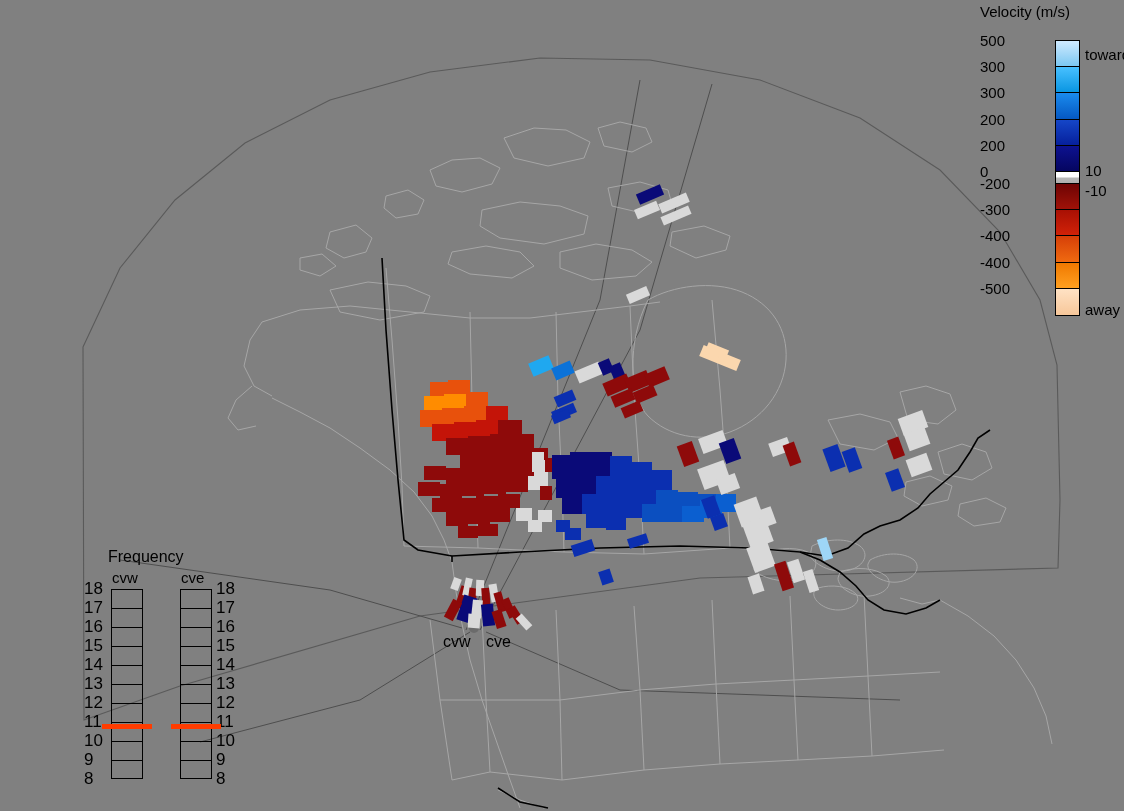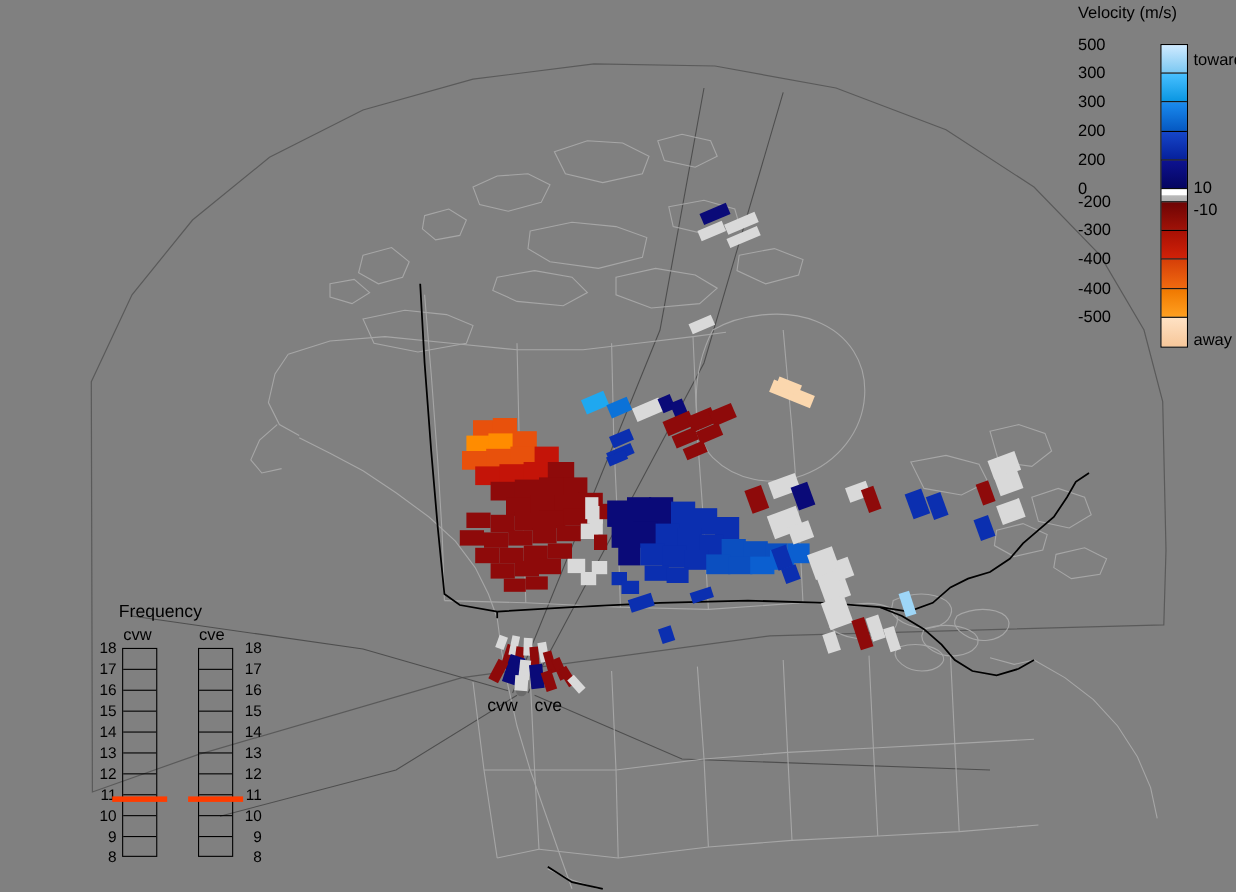--- a/index.html
+++ b/index.html
@@ -48,21 +48,21 @@
   #freq-wrap{position:absolute;left:80px;top:548px;width:175px;height:230px;}
   .freq-title{position:absolute;left:28px;top:0px;font-size:16px;white-space:nowrap;}
   .freq-sub{position:absolute;top:21px;font-size:15px;white-space:nowrap;}
   .freq-bar{
     position:absolute;top:41px;width:32px;height:190px;
     border:1.5px solid #000;box-sizing:border-box;
     background:transparent;
   }
   .freq-seg{width:100%;box-sizing:border-box;border-bottom:1.5px solid #000;}
   .freq-seg:last-child{border-bottom:none;}
-  .freq-lab{position:absolute;font-size:14px;line-height:14px;width:22px;text-align:right;}
+  .freq-lab{position:absolute;font-size:17px;line-height:14px;width:22px;text-align:left;}
   .freq-mark{position:absolute;height:5px;background:#ff3c00;}
 
   
   .site-label{position:absolute;font-size:16px;white-space:nowrap;}
 </style>
 </head>
 <body>
 
 <div id="stage">
 

